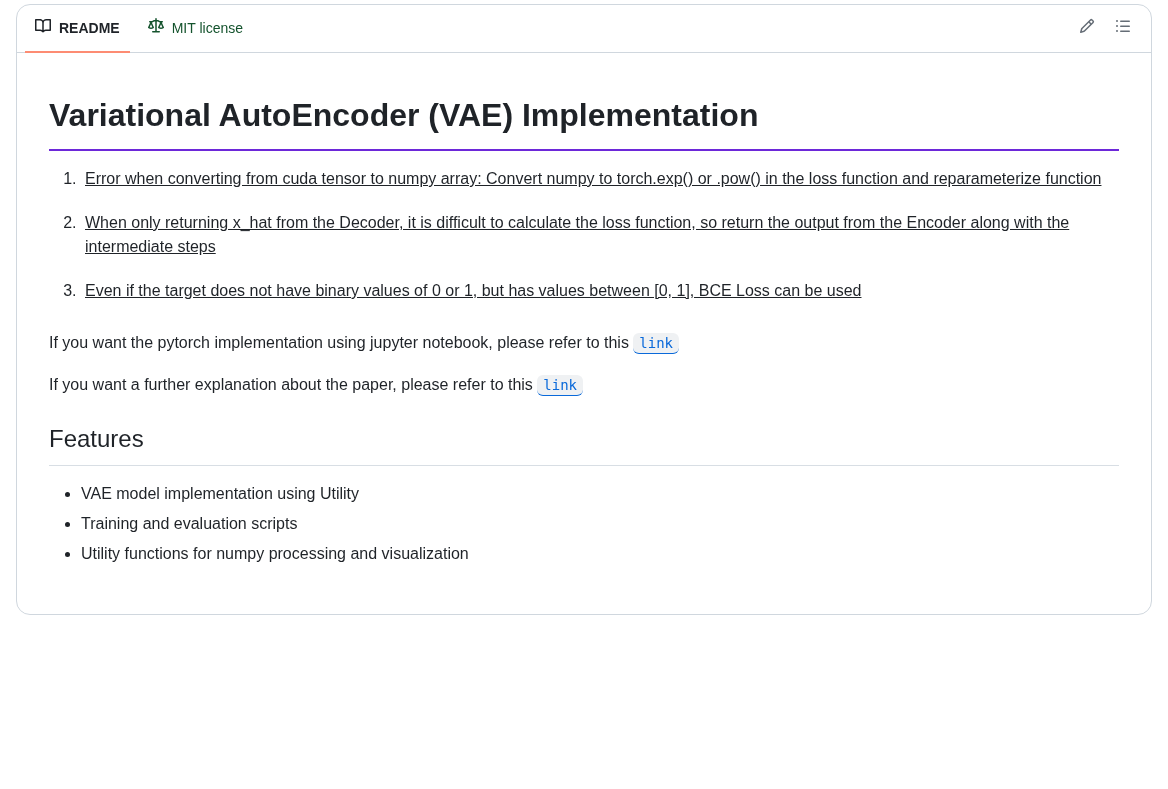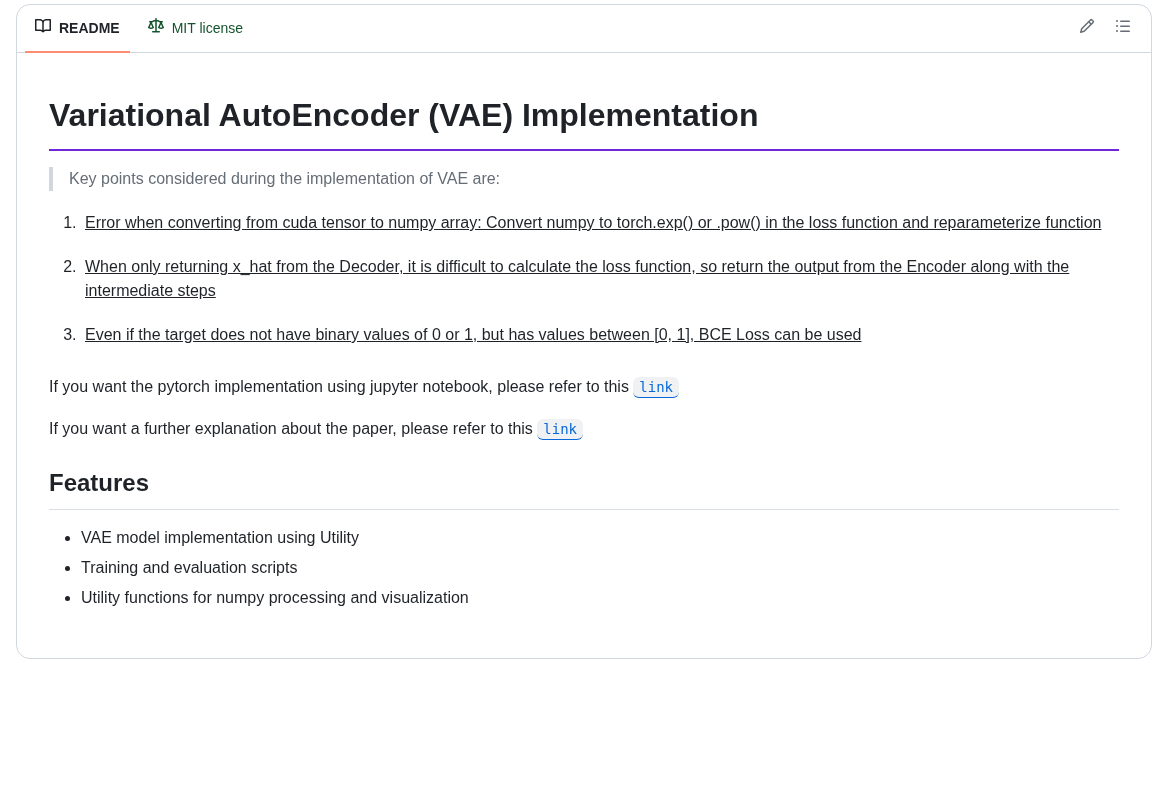--- a/index.html
+++ b/index.html
@@ -81,21 +81,21 @@
   }
   .markdown h1 {
     font-size: 32px;
     font-weight: 600;
     margin: 18px 0 16px 0;
     padding-bottom: 10px;
     border-bottom: 2px solid #6d28d9;
   }
   .markdown h2 {
     font-size: 24px;
-    font-weight: 700;
+    font-weight: 400;
     margin: 24px 0 16px 0;
     padding-bottom: 8px;
     border-bottom: 1px solid #d8dee4;
   }
   blockquote {
     border-left: 4px solid #d0d7de;
     color: #656d76;
     margin: 0 0 20px 0;
     padding: 0 16px;
   }
@@ -166,23 +166,20 @@
                 <path d="M5.75 2.5h8.5a.75.75 0 0 1 0 1.5h-8.5a.75.75 0 0 1 0-1.5Zm0 5h8.5a.75.75 0 0 1 0 1.5h-8.5a.75.75 0 0 1 0-1.5Zm0 5h8.5a.75.75 0 0 1 0 1.5h-8.5a.75.75 0 0 1 0-1.5ZM2 14a1 1 0 1 1 0-2 1 1 0 0 1 0 2Zm1-6a1 1 0 1 1-2 0 1 1 0 0 1 2 0ZM2 4a1 1 0 1 1 0-2 1 1 0 0 1 0 2Z"></path>
               </svg>
           </span>
         </div>
       </div>
     </div>
 
     <article class="markdown">
       <h1>Variational AutoEncoder (VAE) Implementation</h1>
 
-      <blockquote>
-        <p>Key points considered during the implementation of VAE are:</p>
-      </blockquote>
 
       <ol class="keypoints">
         <li>Error when converting from cuda tensor to numpy array: Convert numpy to torch.exp() or .pow() in the loss function and reparameterize function</li>
         <li>When only returning x_hat from the Decoder, it is difficult to calculate the loss function, so return the output from the Encoder along with the intermediate steps</li>
         <li>Even if the target does not have binary values of 0 or 1, but has values between [0, 1], BCE Loss can be used</li>
       </ol>
 
       <p class="para">
         <span>If you want the pytorch implementation using jupyter notebook, please refer to this </span><a href="#" class="link-code">link</a>
       </p>

